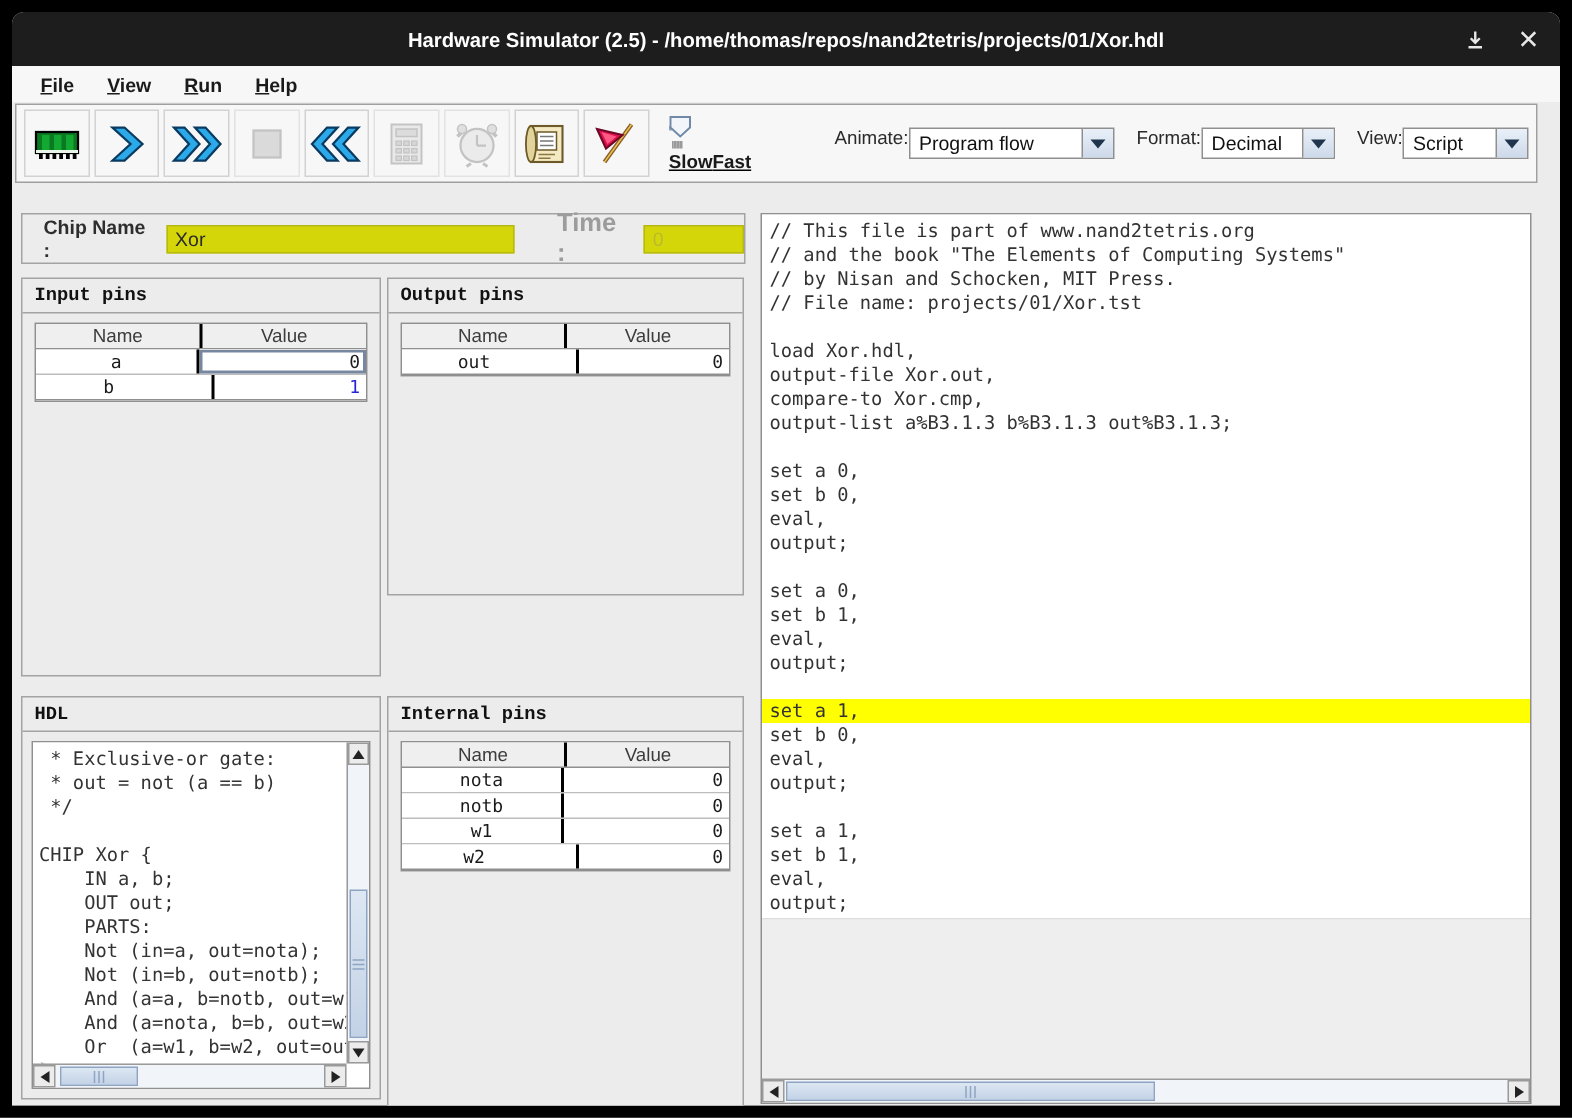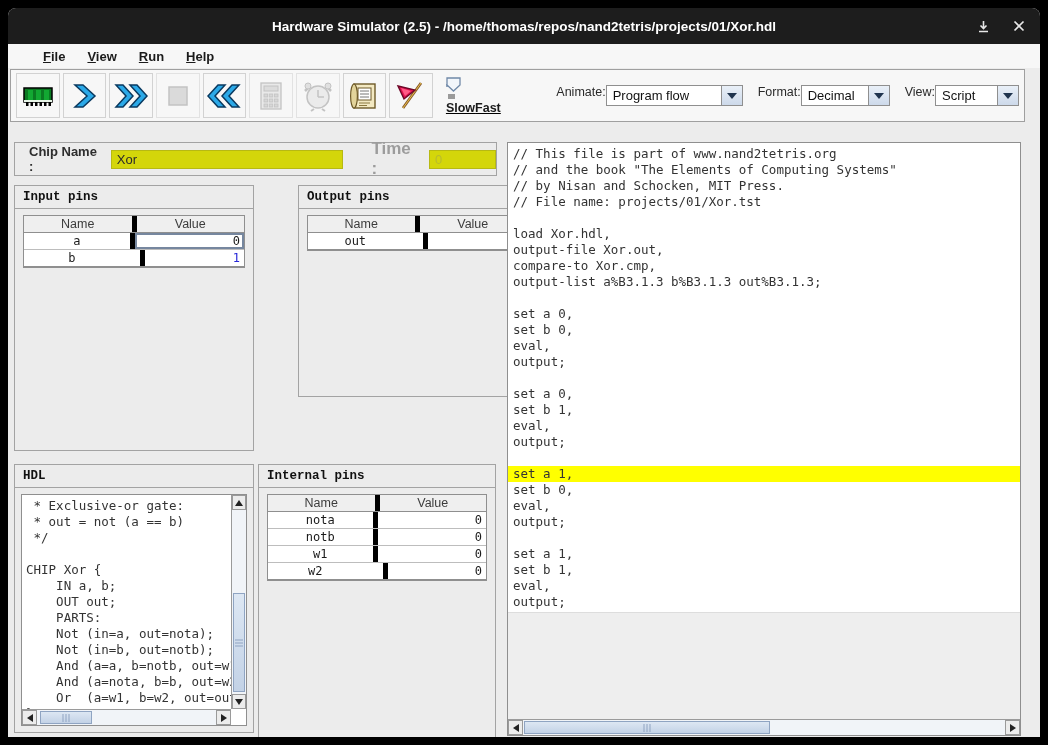--- a/index.html
+++ b/index.html
@@ -6,21 +6,21 @@
   html,body { width:1048px; height:745px; background:#000; font-family:"Liberation Sans", sans-serif; overflow:hidden; }
   .window { position:absolute; left:8px; top:8px; width:1032px; height:729px; background:#ececec; border-radius:8px 8px 0 0; overflow:hidden; }
 
   
   .titlebar { position:absolute; left:0; top:0; width:100%; height:36px; background:#1d1d1d; display:flex; align-items:center; justify-content:center; }
   .titlebar .title { color:#fff; font-weight:bold; font-size:13.5px; }
   .title-actions { position:absolute; right:14px; top:0; height:36px; display:flex; align-items:center; gap:22px; }
   .tb-ico { width:14px; height:14px; display:flex; align-items:center; justify-content:center; color:#e8e8e8; }
 
   
-  .menubar { position:absolute; left:0; top:36px; width:100%; height:24px; background:#f7f7f7; display:flex; align-items:center; padding-left:26px; gap:4px; }
+  .menubar { position:absolute; left:0; top:36px; width:100%; height:24px; background:#f7f7f7; display:flex; align-items:center; padding-left:10px; gap:4px; }
   .menu-item { font-size:13px; color:#1a1a1a; font-weight:bold; padding:2px 9px; }
   .menu-item u { text-decoration:underline; }
 
   
   .toolbar { position:absolute; left:2px; top:61px; width:1015px; height:53px; border:1px solid #9f9f9f; background:#f7f7f7; display:flex; align-items:center; padding:0 5px; gap:3px; }
   .tool-btn { width:46px; height:45px; border:1px solid #d2d2d2; background:#f7f7f7; display:flex; align-items:center; justify-content:center; }
   .tool-btn.disabled { opacity:.55; }
   .slider-group { width:86px; margin-left:10px; margin-right:14px; display:flex; flex-direction:column; align-items:flex-start;text-decoration:underline; }
   .slider-track { position:relative; height:16px; }
   .slider-line { position:absolute; left:0; right:0; top:7px; height:3px; background:linear-gradient(#aebdd0,#d6dee8); border:1px solid #93a5bd; }
@@ -46,21 +46,21 @@
   .lbl-dim { font-size:17px; font-weight:bold; color:#9c9c9c; }
   .yfield { background:#d4d60a; border:1px solid #b7b913; height:19px; font-size:13px; color:#2b2b2b; display:flex; align-items:center; padding-left:5px; }
   .yfield.dim { color:#b9bb2e; }
 
   
   .ptable { position:absolute; left:8px; right:8px; top:29px; border:1px solid #8f8f8f; background:#fff; }
   .trow { display:flex; height:17px; }
   .thead { background:#efefef; border-bottom:1px solid #8f8f8f; }
   .thead .cell { font-size:12.5px; color:#3c3c3c; justify-content:center; }
   .cell { flex:1; display:flex; align-items:center; overflow:hidden; }
-  .cell + .cell { border-left:5px solid #000000; }
+  .cell + .cell { border-left:2px solid #000000; }
   .body-row { border-bottom:1px solid #bdbdbd; background:#fff; }
   .body-row:last-child { border-bottom:1px solid #8f8f8f;gap:20px; }
   .cell.name { justify-content:center; font-family:"DejaVu Sans Mono", monospace; font-size:12px; color:#1a1a1a; }
   .cell.val  { justify-content:flex-end; padding-right:4px; font-family:"DejaVu Sans Mono", monospace; font-size:12px; color:#1a1a1a; }
   .cell.val.focused { box-shadow: inset 0 0 0 2px #76879f; }
   .cell.val.changed { color:#2626d8; }
 
   
   .code-line { height:16px; white-space:pre; font-family:"DejaVu Sans Mono", monospace; font-size:12.5px; color:#333; }
   .hdl-box { position:absolute; left:6px; right:6px; top:29px; bottom:6px; border:1px solid #8f8f8f; background:#fff; }
@@ -277,21 +277,21 @@
           <span class="cell name">a</span>
           <span class="cell val focused">0</span>
         </div>
         <div class="trow body-row">
           <span class="cell name">b</span>
           <span class="cell val changed">1</span>
         </div>
       </div>
     </div>
 
-    <div class="panel" style="left:250px; top:59px; width:238px; height:212px;margin-left:40px;">
+    <div class="panel" style="left:250px; top:59px; width:238px; height:212px;">
       <div class="panel-title">Output pins</div>
       <div class="ptable">
         <div class="trow thead">
           <span class="cell">Name</span>
           <span class="cell">Value</span>
         </div>
         <div class="trow body-row">
           <span class="cell name">out</span>
           <span class="cell val">0</span>
         </div>

